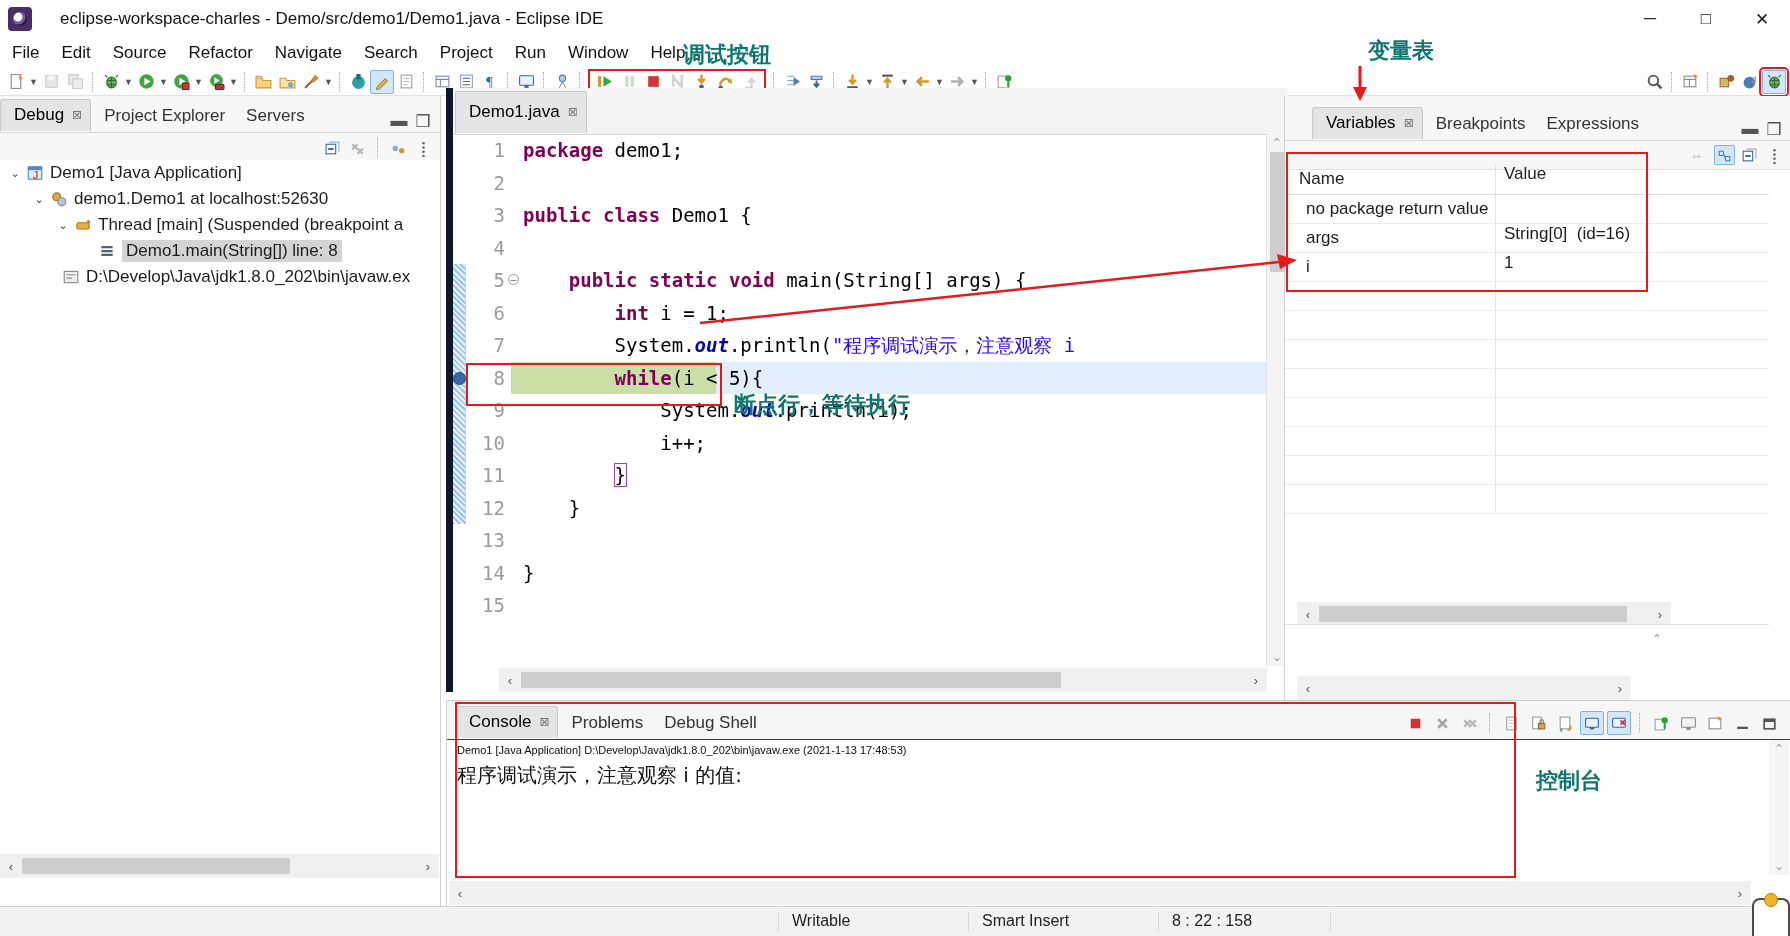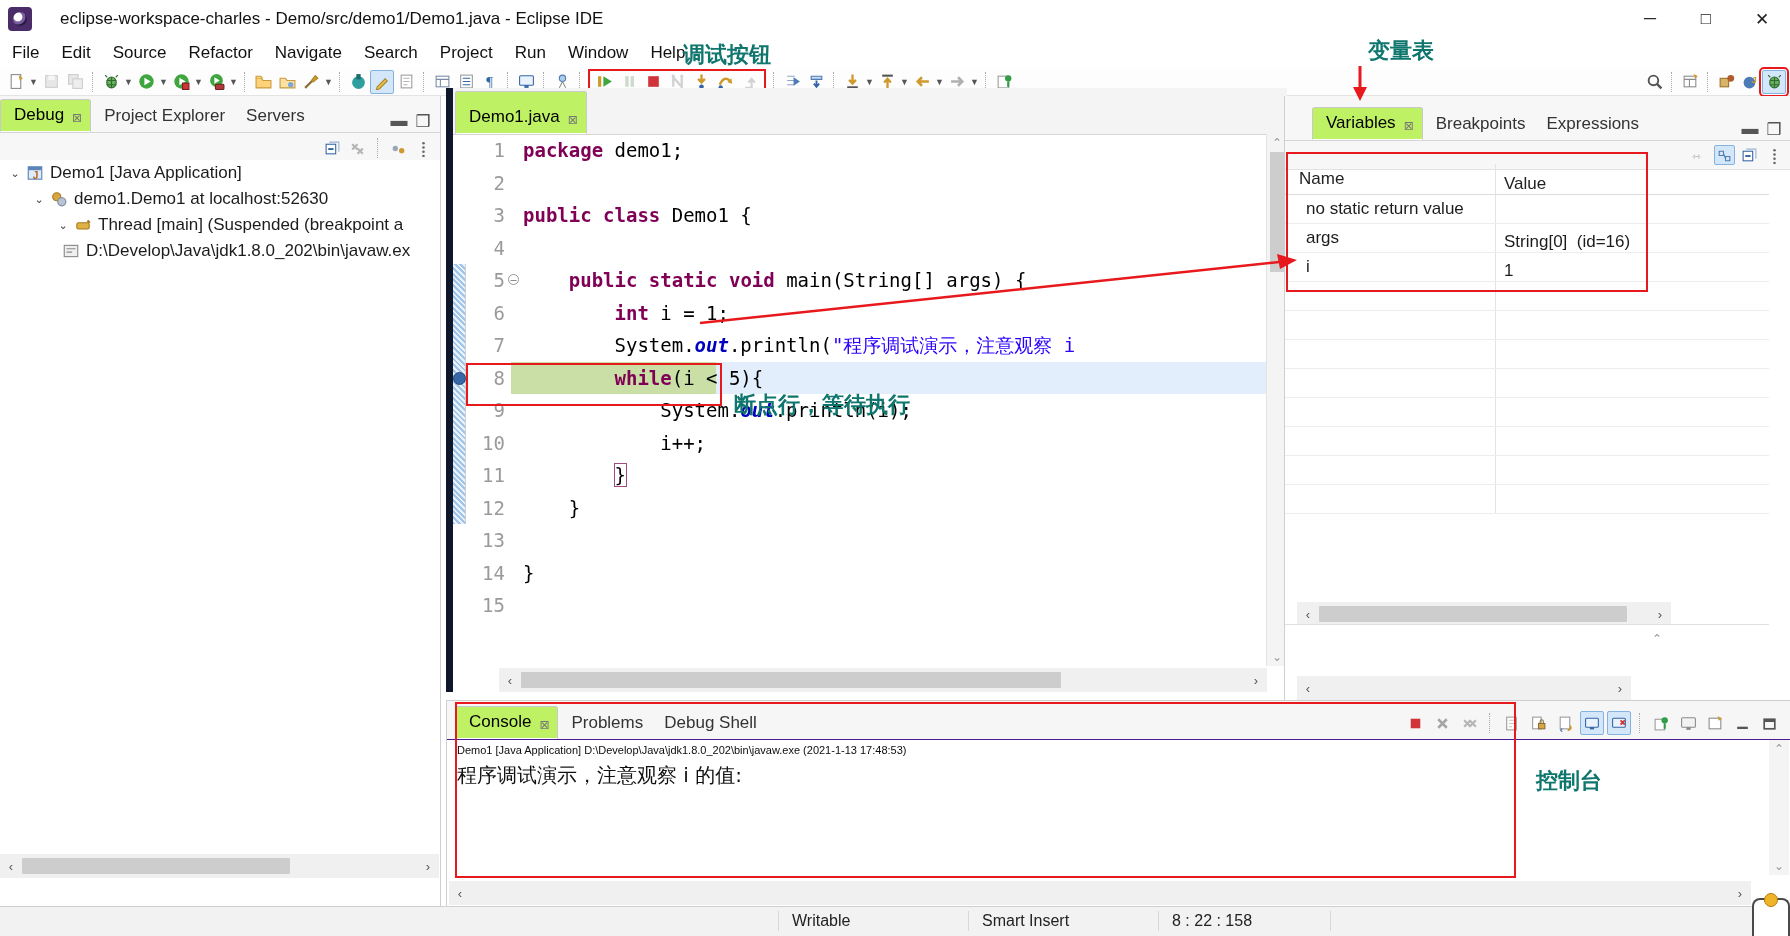--- a/index.html
+++ b/index.html
@@ -23,21 +23,21 @@
   .tbtn svg{width:17px;height:17px;}
   .tbtn.active{background:#d4e7fa;border:1px solid #84b3e0;box-sizing:border-box;}
   .dd{width:11px;height:24px;display:flex;align-items:center;justify-content:center;color:#555;font-size:9px;}
   .tsep{width:1px;height:20px;border-left:1px dotted #aaa;margin:0 5px;}
   .tgroup{display:flex;align-items:center;}
   .ann-box{border:2px solid #e8191c;padding:0 3px;margin:0 2px;display:flex;align-items:center;height:26px;box-sizing:border-box;}
   #tb-right{margin-left:auto;display:flex;align-items:center;margin-right:4px;}
   
   .tabrow{display:flex;align-items:flex-end;background:#f7f7f7;border-bottom:1px solid #d5d5d5;}
   .tab{display:flex;align-items:center;padding:5px 8px 6px 7px;font-size:17px;color:#333;gap:6px;white-space:nowrap;}
-  .tab.sel{background:#bef264;border:1px solid #c9c9c9;border-bottom:1px solid #fff;border-radius:3px 3px 0 0;color:#000;align-items:flex-end;}
+  .tab.sel{background:#e5e5e5;border:1px solid #c9c9c9;border-bottom:1px solid #fff;border-radius:3px 3px 0 0;color:#000;}
   .tab .x{color:#777;font-size:12px;margin-left:2px;}
   .minmax{margin-left:auto;display:flex;gap:6px;padding:4px 8px;color:#555;}
   .mmi{width:18px;height:14px;display:flex;align-items:center;justify-content:center;}
   .viewtools{display:flex;justify-content:flex-end;align-items:center;background:#f7f7f7;border-bottom:1px solid #e2e2e2;padding:2px 6px;gap:4px;}
   .viewtools .tbtn{width:21px;height:20px;}
   .sb-h{position:absolute;height:24px;background:#f0f0f0;display:flex;align-items:center;}
   .sb-h .arr{width:22px;text-align:center;color:#555;font-size:13px;}
   .sb-thumb{height:16px;background:#cdcdcd;border-radius:1px;}
   .sb-v{position:absolute;width:20px;background:#f4f4f4;}
   .sb-v .arr{position:absolute;left:0;width:100%;text-align:center;color:#999;font-size:12px;}
@@ -71,21 +71,21 @@
   #dbg-line-green{position:absolute;background:#c9dfa5;}
   #ed-vscroll{right:0;top:46px;bottom:26px;border-left:1px solid #e4e4e4;}
   #ed-vthumb{position:absolute;left:3px;top:18px;width:14px;height:120px;background:#cdcdcd;}
   #bp-dot{position:absolute;width:11px;height:11px;border-radius:50%;background:#3968a8;border:1px solid #24497c;}
   #ovmark{position:absolute;width:11px;height:11px;background:#cde4fa;border:1px solid #3d77c2;}
   
   #rightpanel{position:absolute;left:1284px;top:96px;width:506px;height:604px;background:#fff;border-left:1px solid #cfcfcf;}
   #vp-tabs{height:44px;align-items:flex-end;padding-left:27px;}
   #vp-tools{height:24px;}
   #vartable{position:absolute;left:0;top:68px;right:22px;height:434px;overflow:hidden;font-size:17px;}
-  .vrow{display:flex;height:28px;align-items:flex-end;border-bottom:1px solid #ececec;}
+  .vrow{display:flex;height:28px;align-items:flex-start;border-bottom:1px solid #ececec;}
   .vrow.hdr{border-bottom:1px solid #dcdcdc;font-size:17px;color:#222;height:30px;}
   .vc-name{width:211px;padding-left:14px;display:flex;align-items:center;gap:7px;border-right:1px solid #e3e3e3;height:100%;box-sizing:border-box;overflow:hidden;white-space:nowrap;}
   .vc-val{flex:1;padding-left:8px;white-space:pre;overflow:hidden;}
   #detailpane{position:absolute;left:0;top:528px;right:22px;height:50px;background:#fff;border-top:1px solid #e0e0e0;}
   
   #console{position:absolute;left:446px;top:700px;width:1344px;height:206px;background:#fff;border-top:1px solid #cfcfcf;border-left:1px solid #cfcfcf;}
   #cons-header{height:38px;display:flex;align-items:flex-end;background:#f6f6f6;border-bottom:1px solid #4c1d95;}
   #cons-tools{margin-left:auto;display:flex;align-items:center;gap:3px;margin-right:10px;margin-bottom:4px;}
   #cons-body{position:absolute;left:0;top:39px;right:24px;bottom:32px;background:#fff;overflow:hidden;}
   #cons-title{font-size:11px;color:#0c0c0c;padding:4px 0 2px 10px;white-space:nowrap;}
@@ -480,20 +480,27 @@
           <span class="lbl">demo1.Demo1 at localhost:52630</span>
         </div>
         <div class="trow" style="padding-left: 56px;">
           <span class="chev">⌄</span>
           <span class="ticon"><svg viewBox="0 0 16 16">
               <rect x="2.5" y="6" width="11" height="5.5" rx="1.5" fill="#e0b145" stroke="#a8791f"></rect>
               <path d="M12 4 l2 2" stroke="#a8791f" stroke-width="2"></path>
             </svg></span>
           <span class="lbl">Thread [main] (Suspended (breakpoint a</span>
         </div>
+        <div class="trow selrow" style="padding-left: 80px;">
+          <span class="chev"></span>
+          <span class="ticon"><svg viewBox="0 0 16 16">
+              <path d="M3 4.5 h10 M3 8 h10 M3 11.5 h10" stroke="#55626f" stroke-width="2"></path>
+            </svg></span>
+          <span class="lbl">Demo1.main(String[]) line: 8</span>
+        </div>
         <div class="trow" style="padding-left: 44px;">
           <span class="chev"></span>
           <span class="ticon"><svg viewBox="0 0 16 16">
               <rect x="2" y="3" width="12" height="10" fill="#efefef" stroke="#8a8a8a"></rect>
               <path d="M4 6 h8 M4 9 h5" stroke="#8a8a8a"></path>
             </svg></span>
           <span class="lbl">D:\Develop\Java\jdk1.8.0_202\bin\javaw.ex</span>
         </div>
       </div>
     <div class="sb-h" style="left:0;right:1px;bottom:28px;">
@@ -669,21 +676,21 @@
         <div class="vrow hdr">
           <div class="vc-name">Name</div>
           <div class="vc-val">Value</div>
         </div>
         <div class="vrow">
           <div class="vc-name">
             <span class="ticon"><svg viewBox="0 0 16 16">
                 <path d="M2 8.5 h8 M7.5 5.5 l3 3 -3 3" stroke="#34699a" stroke-width="1.7" fill="none"></path>
                 <path d="M12.5 4 v9" stroke="#34699a" stroke-width="1.7"></path>
               </svg></span>
-            <span>no static return value</span>
+            <span>no package return value</span>
           </div>
           <div class="vc-val"></div>
         </div>
         <div class="vrow">
           <div class="vc-name">
             <span class="ticon"><svg viewBox="0 0 16 16">
                 <circle cx="8" cy="8" r="4.6" fill="#c3cddb" stroke="#7c8aa0"></circle>
               </svg></span>
             <span>args</span>
           </div>

